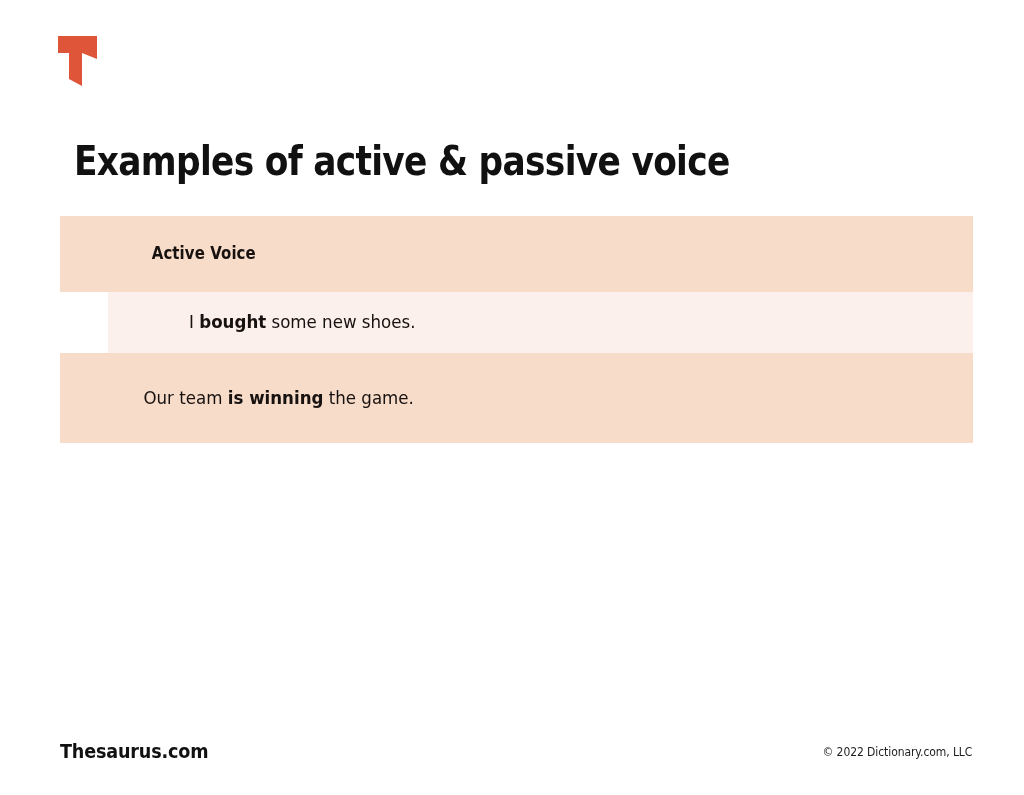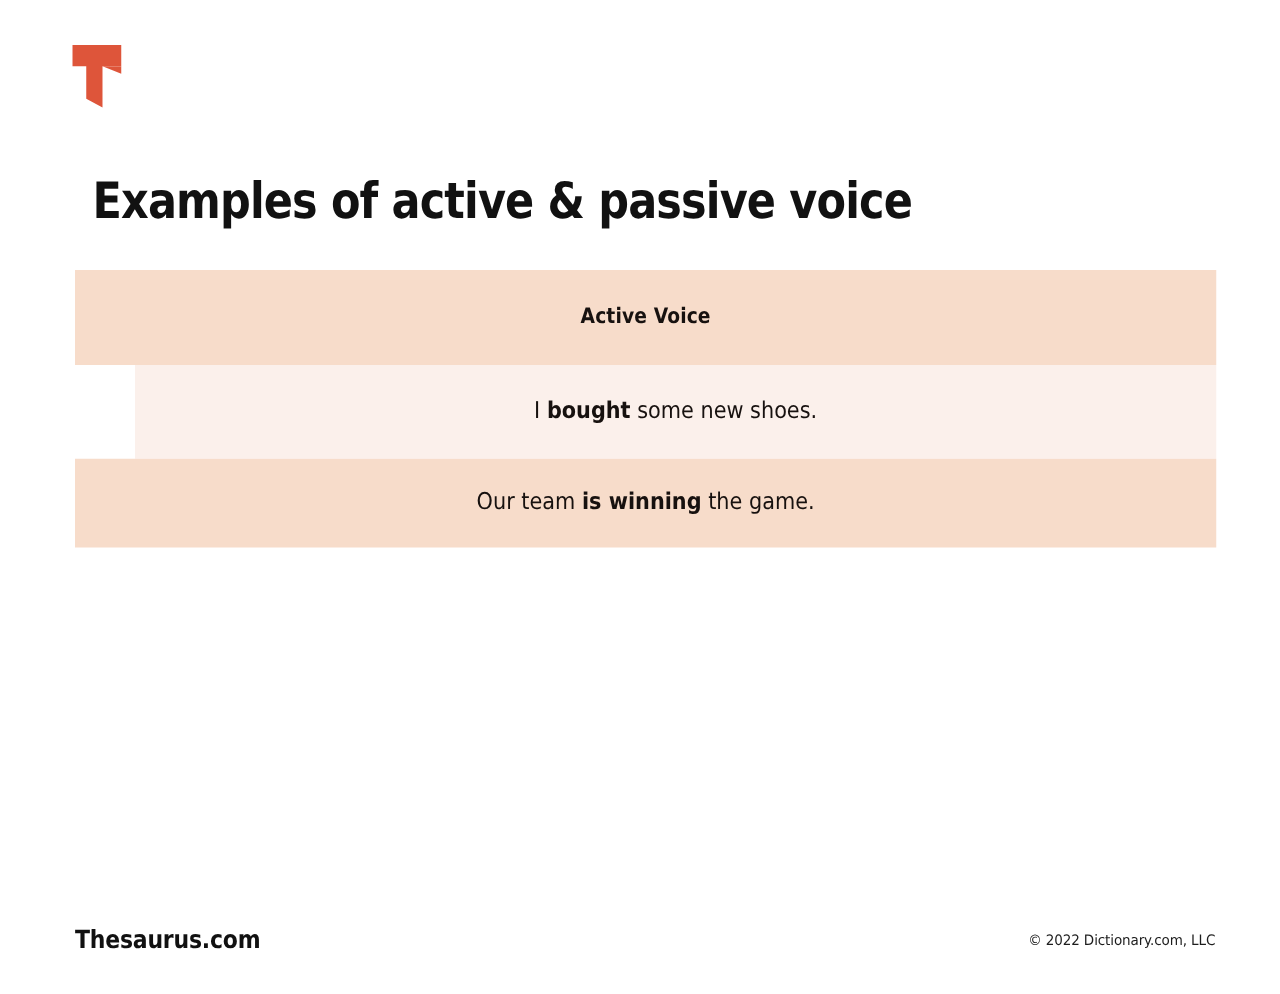--- a/index.html
+++ b/index.html
@@ -59,21 +59,21 @@
   .row {
     display: flex;
     width: 100%;
     column-gap: 7px;
   }
   .cell {
     flex: 1 1 0;
     display: flex;
     align-items: center;
     justify-content: center;
-    text-align: center;
+    text-align: left;
     box-sizing: border-box;
     padding: 10px 42px;
     color: #17110f;
     font-family: "DejaVu Sans", sans-serif;
     font-size: 18.5px;
     line-height: 1.52;
     transform-origin: center center;
   }
   .cell .inner {
     transform: scaleX(0.90);
@@ -89,23 +89,23 @@
     letter-spacing: 0.1px;
     background: #f7dcca;
     padding-top: 0;
     padding-bottom: 0;
   }
   .row-head .cell .inner { transform: scaleX(0.88); }
 
   .row-dark .cell { background: #f7dcca; }
   .row-light .cell { background: #fbf0eb; }
 
-  .h-75  .cell { height: 75px; margin-left: 48px; }
+  .h-75  .cell { height: 61px; margin-left: 48px; }
   .h-76  .cell { height: 76px; }
-  .h-77  .cell { height: 71px; }
+  .h-77  .cell { height: 90px; }
   .h-124 .cell { height: 124px; }
 
   
   .footer-brand {
     position: absolute;
     left: 60px;
     top: 739px;
     font-family: "DejaVu Sans", sans-serif;
     font-size: 20px;
     font-weight: bold;

